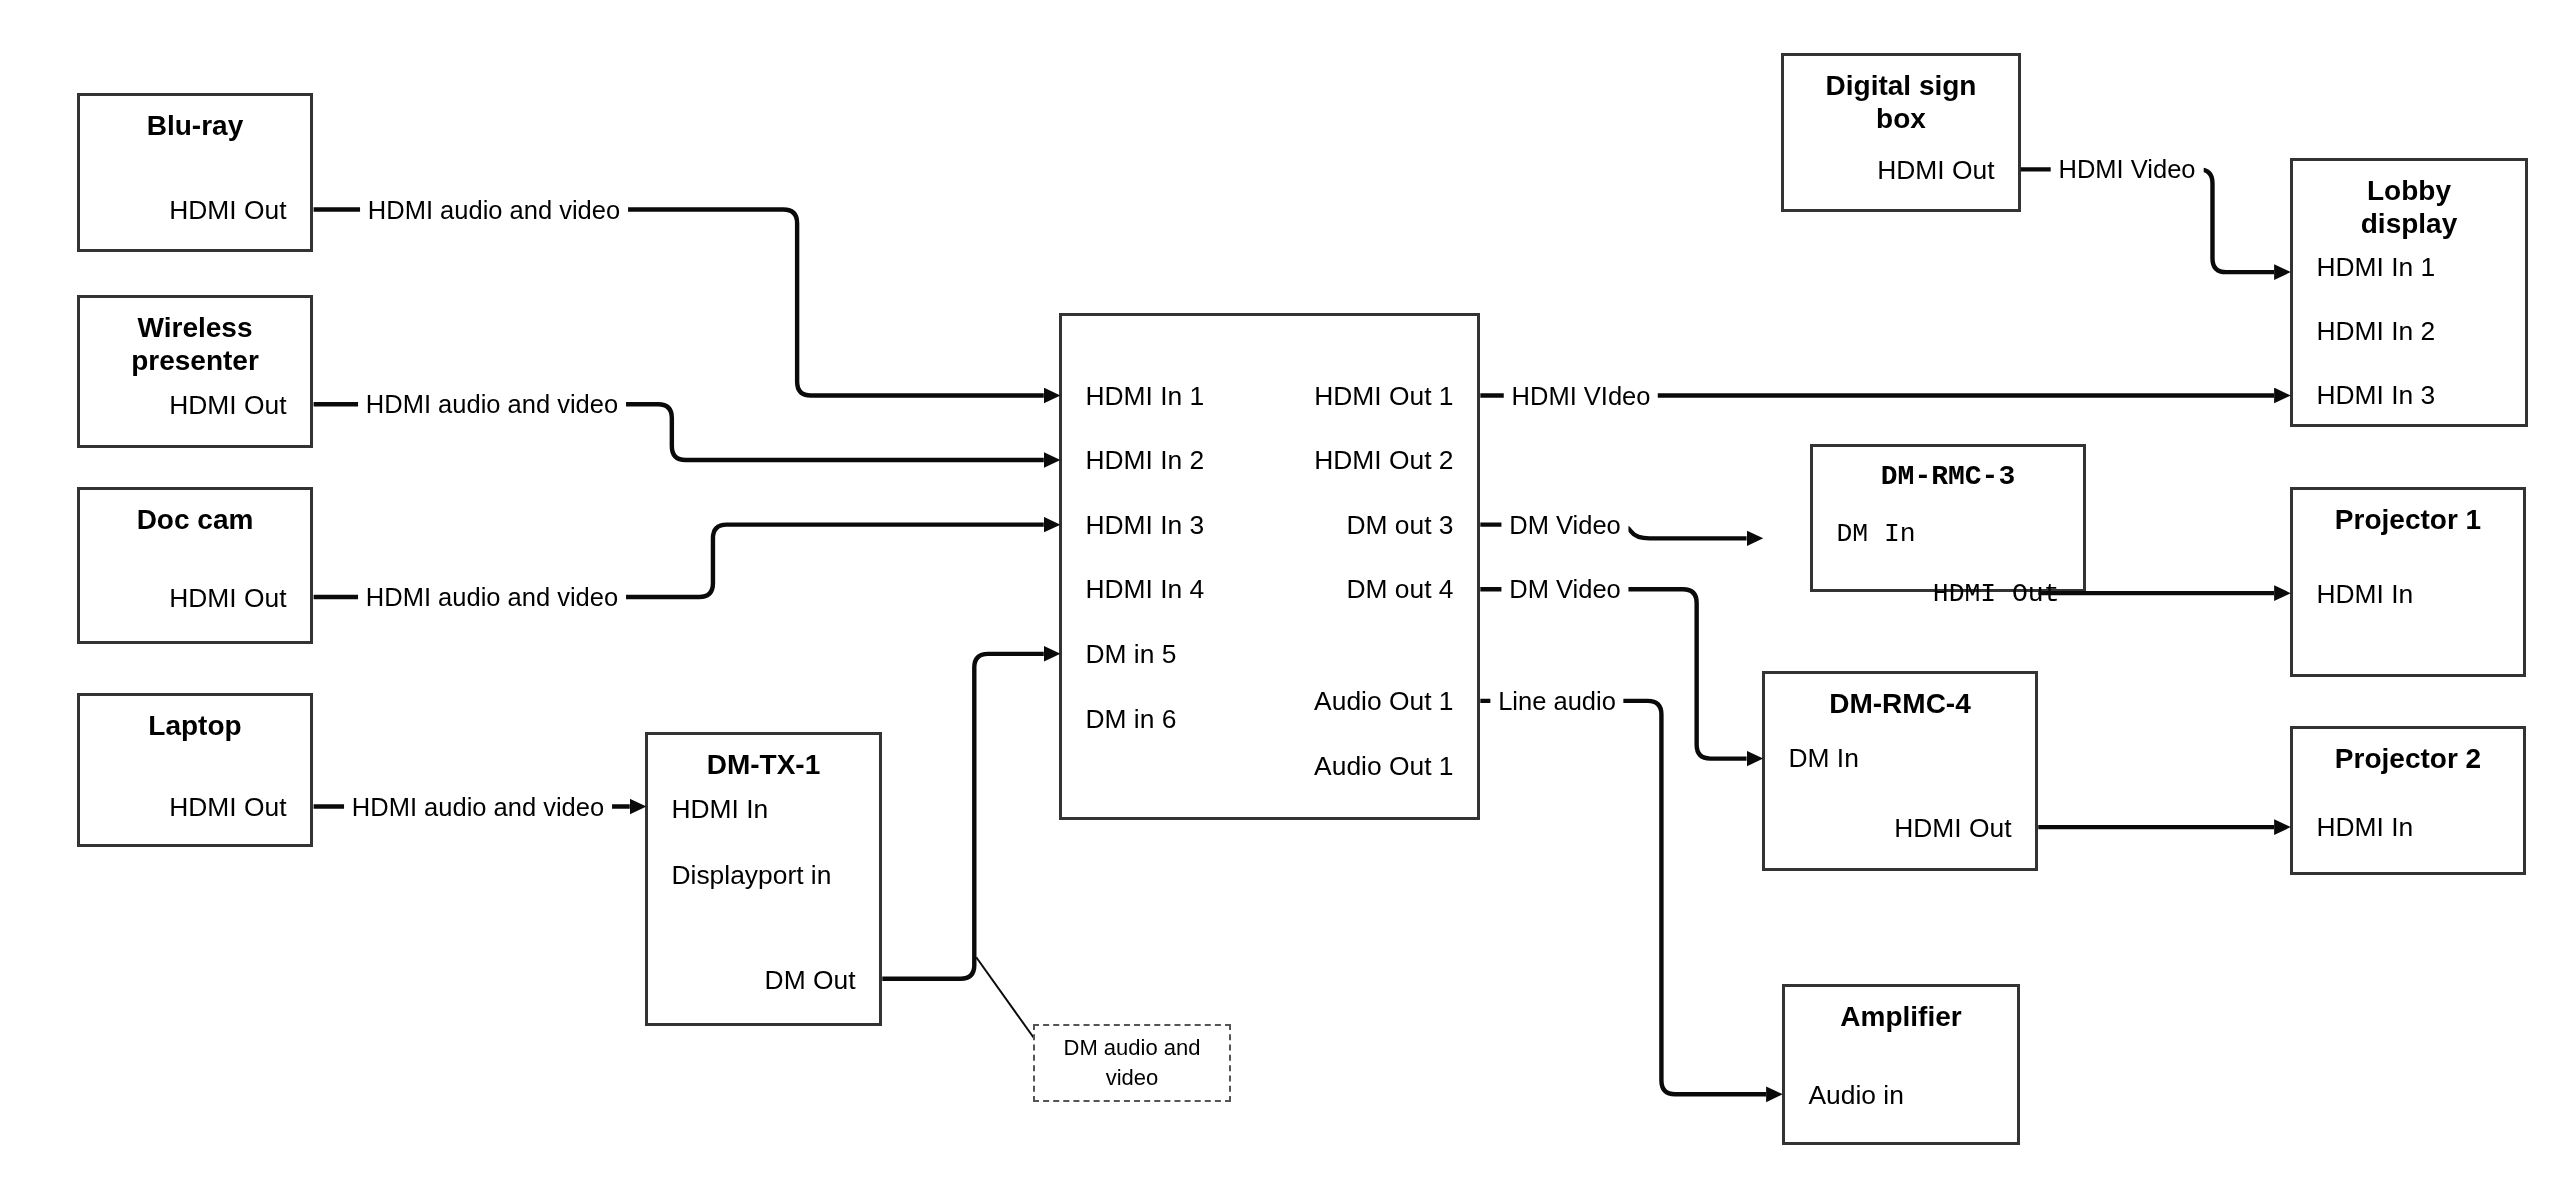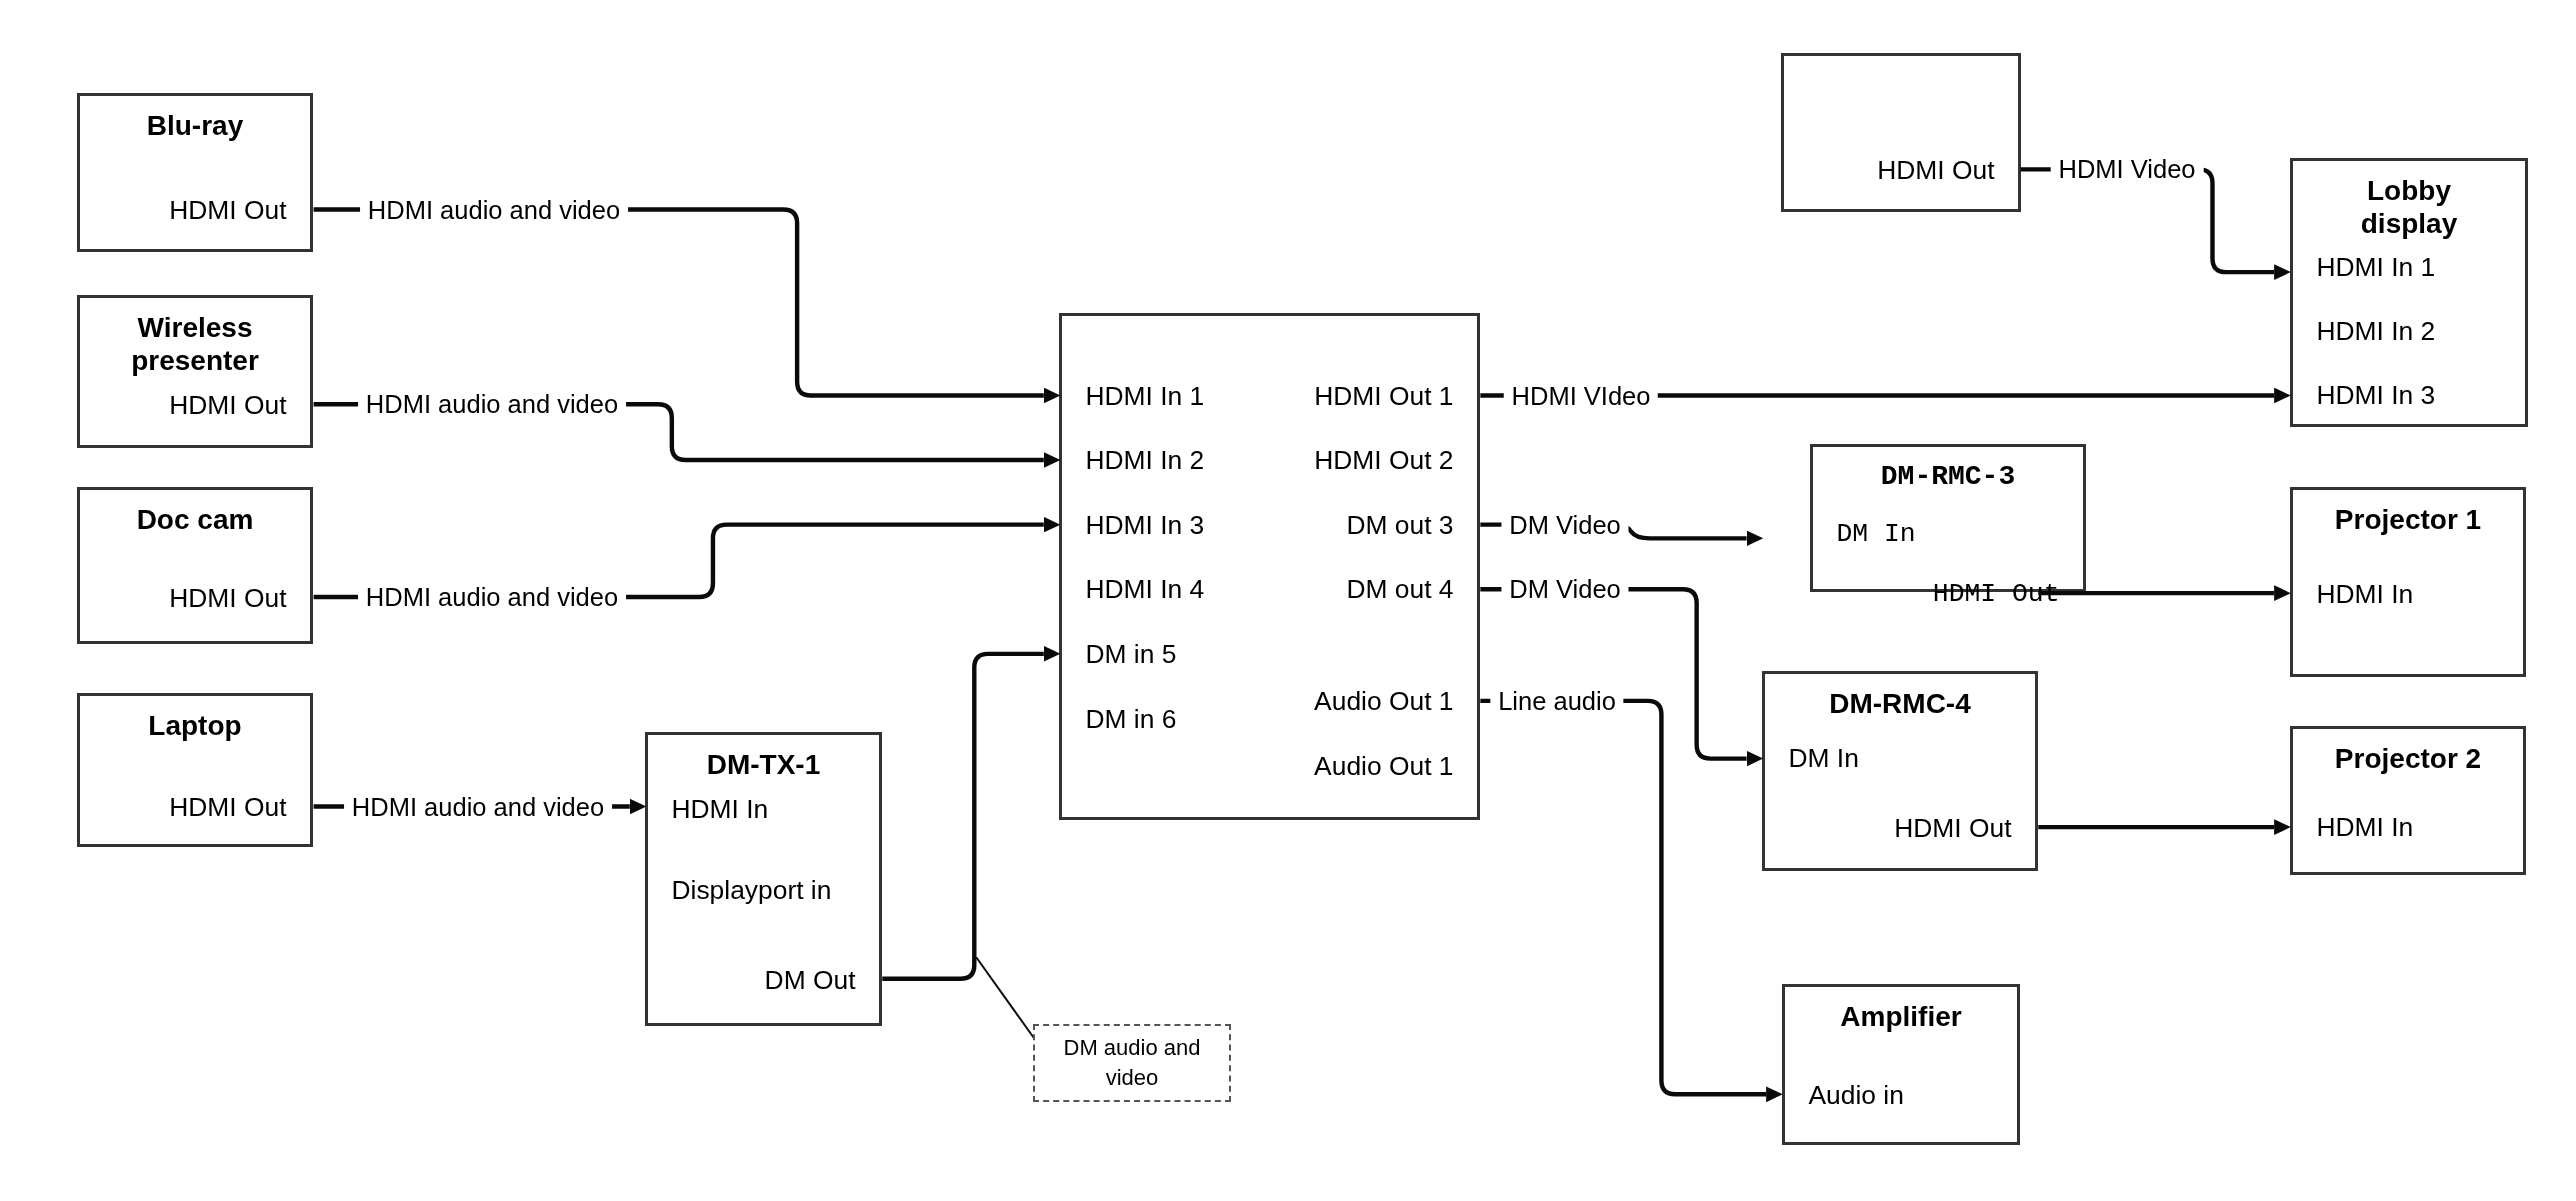--- a/index.html
+++ b/index.html
@@ -108,38 +108,40 @@
       <div class="box-title">Doc cam</div>
       <div class="port right" style="top: 93px;">HDMI Out</div>
     </div>
     <div class="box" style="left: 77px; top: 693px; width: 236px; height: 154px; border-color: rgb(51, 51, 51);">
       <div class="box-title">Laptop</div>
       <div class="port right" style="top: 96px;">HDMI Out</div>
     </div>
     <div class="box" style="left: 645px; top: 732px; width: 237px; height: 294px; border-color: rgb(51, 51, 51);">
       <div class="box-title">DM-TX-1</div>
       <div class="port left" style="top: 59px;">HDMI In</div>
-      <div class="port left" style="top: 140px; text-align: right;">Displayport in</div>
+      <div class="port left" style="top: 125px; text-align: right;">Displayport in</div>
       <div class="port right" style="top: 230px;">DM Out</div>
     </div>
     <div class="box" style="left: 1059px; top: 313px; width: 421px; height: 507px; border-color: rgb(51, 51, 51);">
       <div class="port left" style="top: 65px;">HDMI In 1</div>
       <div class="port left" style="top: 129px;">HDMI In 2</div>
       <div class="port left" style="top: 194px;">HDMI In 3</div>
       <div class="port left" style="top: 258px;">HDMI In 4</div>
       <div class="port left" style="top: 323px;">DM in 5</div>
       <div class="port left" style="top: 388px;">DM in 6</div>
       <div class="port right" style="top: 65px;">HDMI Out 1</div>
       <div class="port right" style="top: 129px;">HDMI Out 2</div>
       <div class="port right" style="top: 194px;">DM out 3</div>
       <div class="port right" style="top: 258px;">DM out 4</div>
       <div class="port right" style="top: 370px;">Audio Out 1</div>
       <div class="port right" style="top: 435px;">Audio Out 1</div>
     </div>
     <div class="box" style="left: 1781px; top: 53px; width: 240px; height: 159px; border-color: rgb(51, 51, 51);">
+      <div class="box-title">Digital sign
+box</div>
       <div class="port right" style="top: 99px;">HDMI Out</div>
     </div>
     <div class="box" style="left: 2290px; top: 158px; width: 238px; height: 269px; border-color: rgb(51, 51, 51);">
       <div class="box-title">Lobby
 display</div>
       <div class="port left" style="top: 91px;">HDMI In 1</div>
       <div class="port left" style="top: 155px;">HDMI In 2</div>
       <div class="port left" style="top: 219px;">HDMI In 3</div>
     </div>
     <div class="box" style="left: 1810px; top: 444px; width: 276px; height: 148px; border-color: rgb(51, 51, 51); font-family: Liberation Mono, monospace;">

